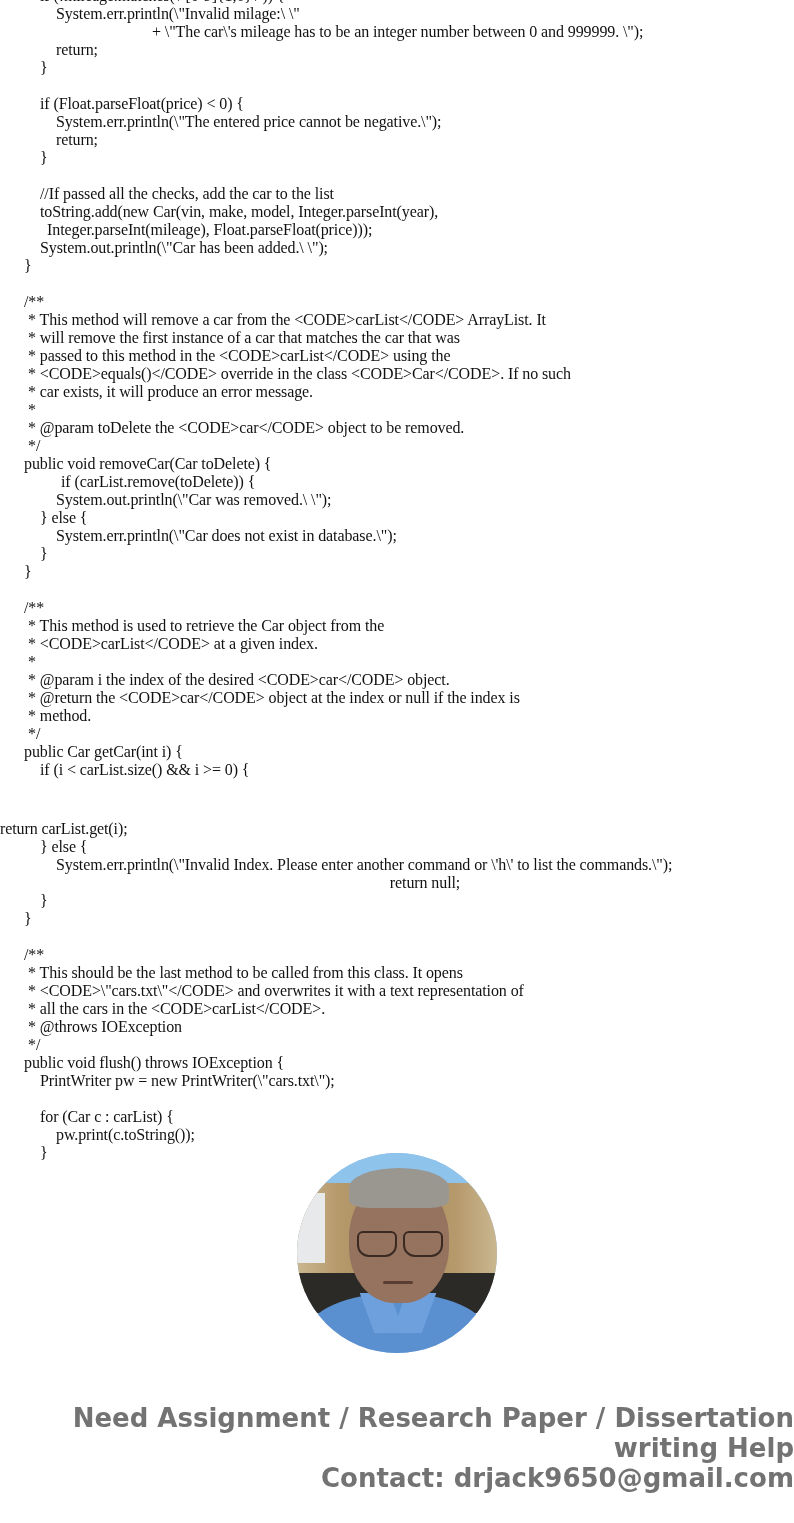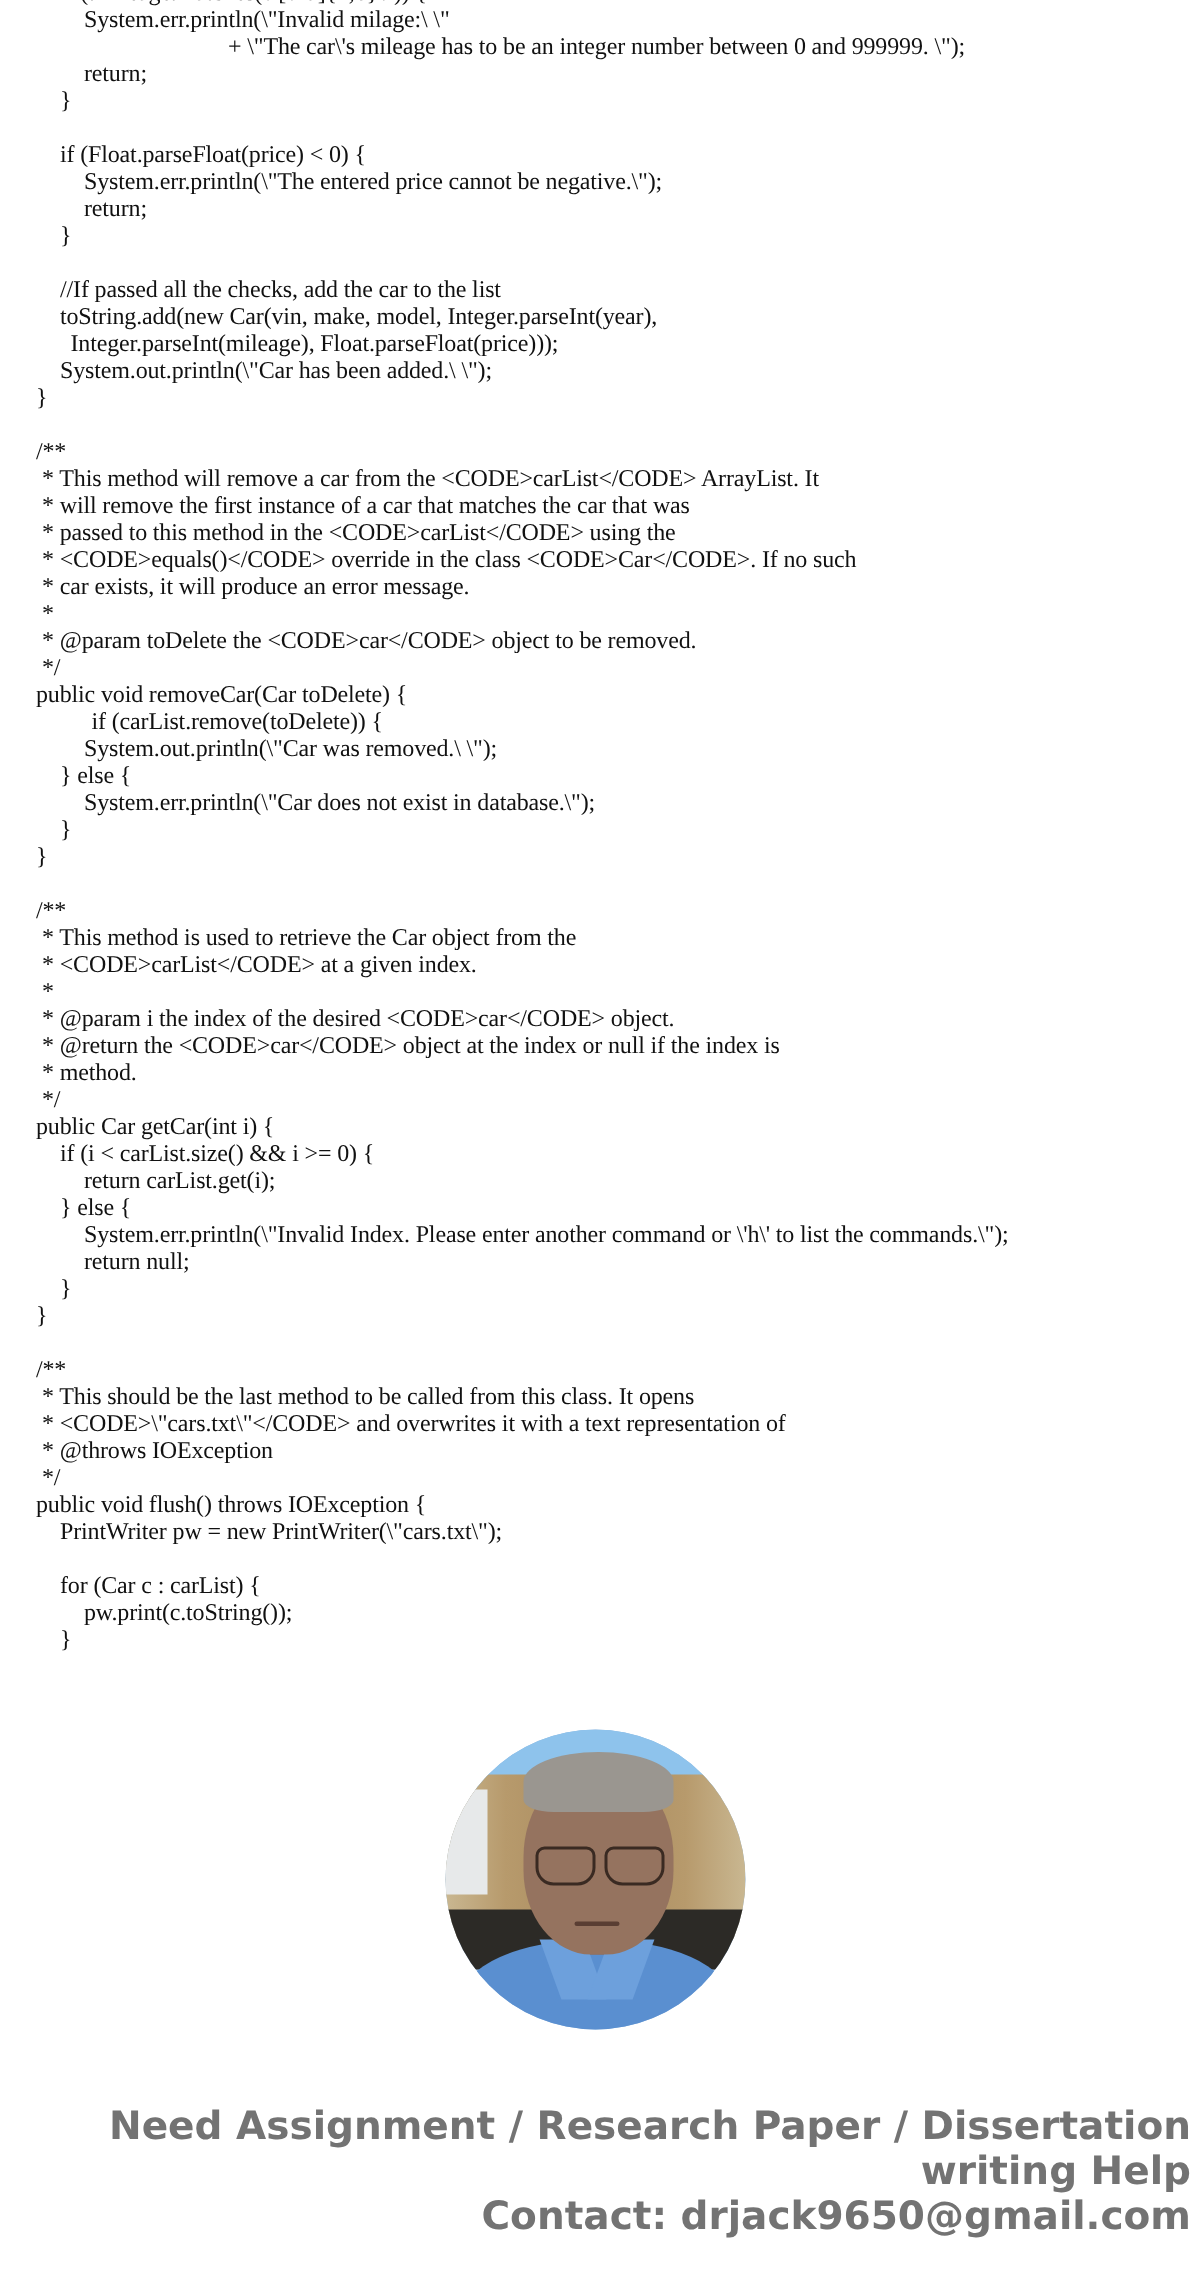--- a/index.html
+++ b/index.html
@@ -108,30 +108,31 @@
     <div class="line" style="padding-left: 24px;">/**</div>
     <div class="line" style="padding-left: 28px;">* This method is used to retrieve the Car object from the</div>
     <div class="line" style="padding-left: 28px;">* &lt;CODE&gt;carList&lt;/CODE&gt; at a given index.</div>
     <div class="line" style="padding-left: 28px;">*</div>
     <div class="line" style="padding-left: 28px;">* @param i the index of the desired &lt;CODE&gt;car&lt;/CODE&gt; object.</div>
     <div class="line" style="padding-left: 28px;">* @return the &lt;CODE&gt;car&lt;/CODE&gt; object at the index or null if the index is</div>
     <div class="line" style="padding-left: 28px;">* method.</div>
     <div class="line" style="padding-left: 28px;">*/</div>
     <div class="line" style="padding-left: 24px;">public Car getCar(int i) {</div>
     <div class="line" style="padding-left: 40px;">if (i &lt; carList.size() &amp;&amp; i &gt;= 0) {</div>
-    <div class="line" style="padding-left: 56px;">return carList.get(i);</div>
+    <div class="line" style=" margin-top: 41px;">return carList.get(i);</div>
     <div class="line" style="padding-left: 40px;">} else {</div>
     <div class="line" style="padding-left: 56px;">System.err.println(\"Invalid Index. Please enter another command or \'h\' to list the commands.\");</div>
-    <div class="line" style="padding-left: 56px;">return null;</div>
+    <div class="line" style="padding-left: 56px; text-align: center;">return null;</div>
     <div class="line" style="padding-left: 40px;">}</div>
     <div class="line" style="padding-left: 24px;">}</div>
     <div class="line" style="padding-left: 0px;"></div>
     <div class="line" style="padding-left: 24px;">/**</div>
     <div class="line" style="padding-left: 28px;">* This should be the last method to be called from this class. It opens</div>
     <div class="line" style="padding-left: 28px;">* &lt;CODE&gt;\"cars.txt\"&lt;/CODE&gt; and overwrites it with a text representation of</div>
+    <div class="line" style="padding-left: 28px;">* all the cars in the &lt;CODE&gt;carList&lt;/CODE&gt;.</div>
     <div class="line" style="padding-left: 28px;">* @throws IOException</div>
     <div class="line" style="padding-left: 28px;">*/</div>
     <div class="line" style="padding-left: 24px;">public void flush() throws IOException {</div>
     <div class="line" style="padding-left: 40px;">PrintWriter pw = new PrintWriter(\"cars.txt\");</div>
     <div class="line" style="padding-left: 0px;"></div>
     <div class="line" style="padding-left: 40px;">for (Car c : carList) {</div>
     <div class="line" style="padding-left: 56px;">pw.print(c.toString());</div>
     <div class="line" style="padding-left: 40px;">}</div>
   </div>
 

